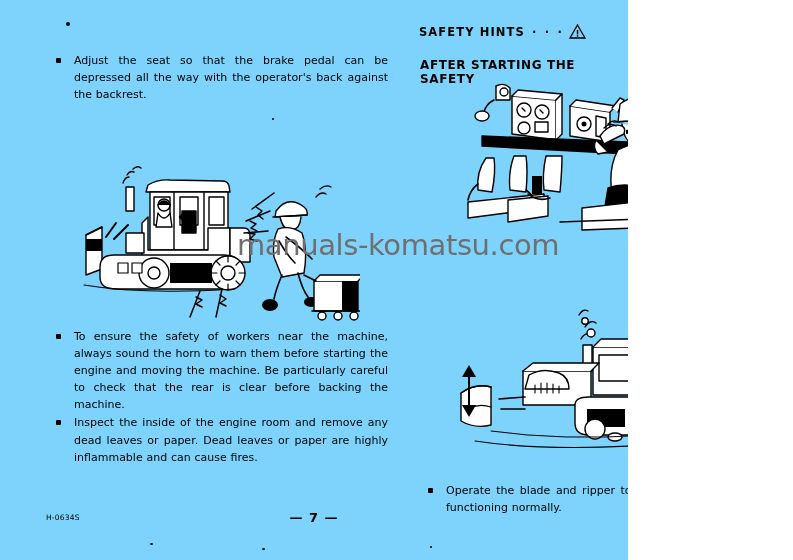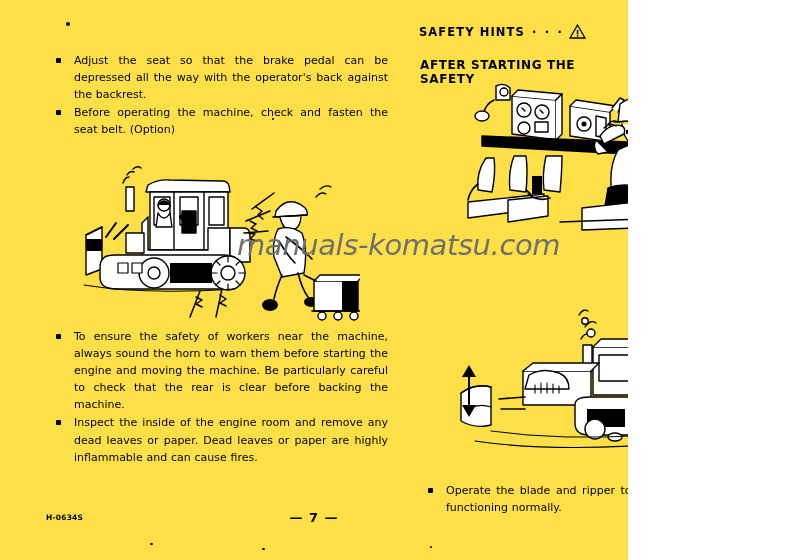--- a/index.html
+++ b/index.html
@@ -4,21 +4,21 @@
 <style>
   html, body {
     margin: 0;
     padding: 0;
     background: #ffffff;
   }
   #page {
     position: relative;
     width: 628px;
     height: 560px;
-    background: #fde047;
+    background: #7dd3fc;
     overflow: hidden;
     font-family: "DejaVu Sans", "Liberation Sans", sans-serif;
     color: #000000;
   }
 
   
   #header {
     position: absolute;
     top: 24px;
     right: 42px;
@@ -85,30 +85,29 @@
   #watermark {
     position: absolute;
     left: 237px;
     top: 228px;
     font-size: 29px;
     font-family: "DejaVu Sans", "Liberation Sans", sans-serif;
     color: #6f6f6f;
     letter-spacing: -0.4px;
     white-space: nowrap;
     pointer-events: none;
-    font-style: italic;
   }
 
   
   #doc-code {
     position: absolute;
     left: 46px;
     top: 513px;
     font-size: 7.5px;
-    font-weight: bold;
+    font-weight: normal;
     letter-spacing: 0.2px;
   }
   #page-number {
     position: absolute;
     left: 0;
     right: 0;
     top: 510px;
     text-align: center;
     font-size: 13px;
     font-weight: bold;
@@ -135,21 +134,20 @@
         <path d="M8.5 1 L16 14 L1 14 Z" fill="none" stroke="#000" stroke-width="1.3"></path>
         <rect x="7.8" y="6" width="1.5" height="4.4" fill="#000"></rect>
         <rect x="7.8" y="11.2" width="1.5" height="1.4" fill="#000"></rect>
       </svg>
     </span>
   </div>
 
   <div class="tblock" style="left:48px; top:52px; width:340px;">
     <ul class="blist">
       <li>Adjust the seat so that the brake pedal can be depressed all the way with the operator's back against the backrest.</li>
-      <li>Before operating the machine, check and fasten the seat belt. (Option)</li>
     </ul>
   </div>
 
   <div class="illus" style="left:70px; top:163px; width:290px; height:160px;">
     <svg width="290" height="160" viewBox="0 0 290 160">
       <g fill="none" stroke="#000" stroke-width="1.4" stroke-linejoin="round" stroke-linecap="round">
 
         <path d="M57 12 q3 -5 7 -3 M63 6 q4 -4 8 -1 M53 20 q2 -6 6 -6"></path>
 
         <rect x="56" y="24" width="8" height="24" fill="#fff"></rect>

